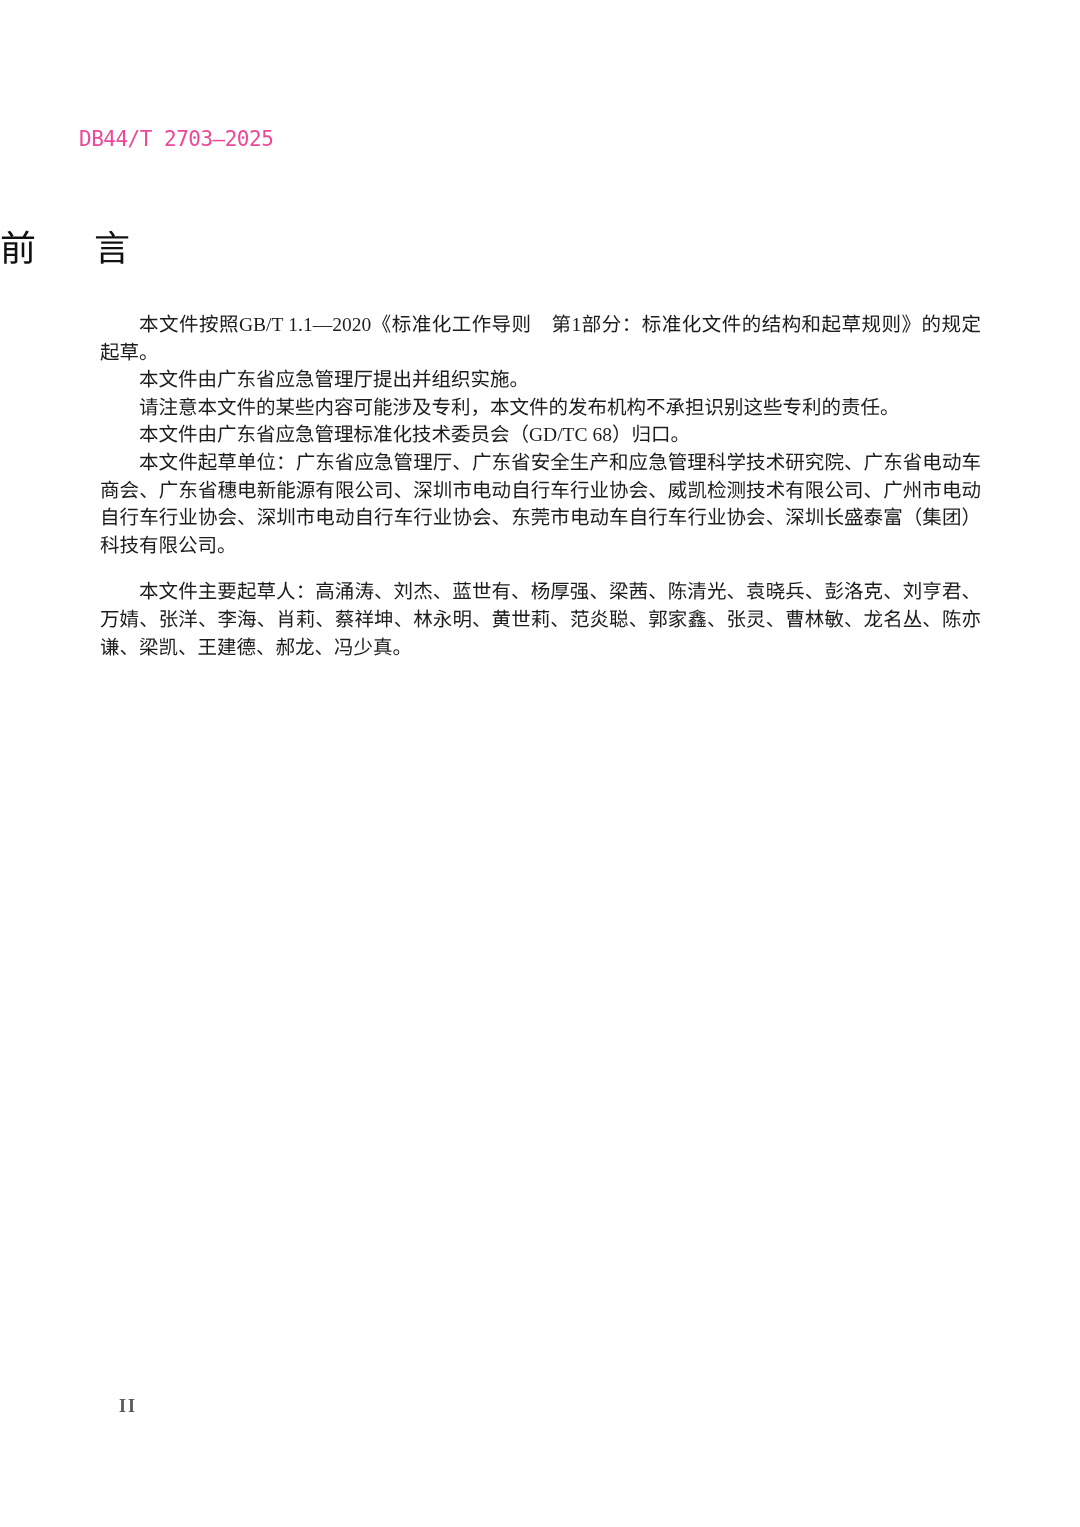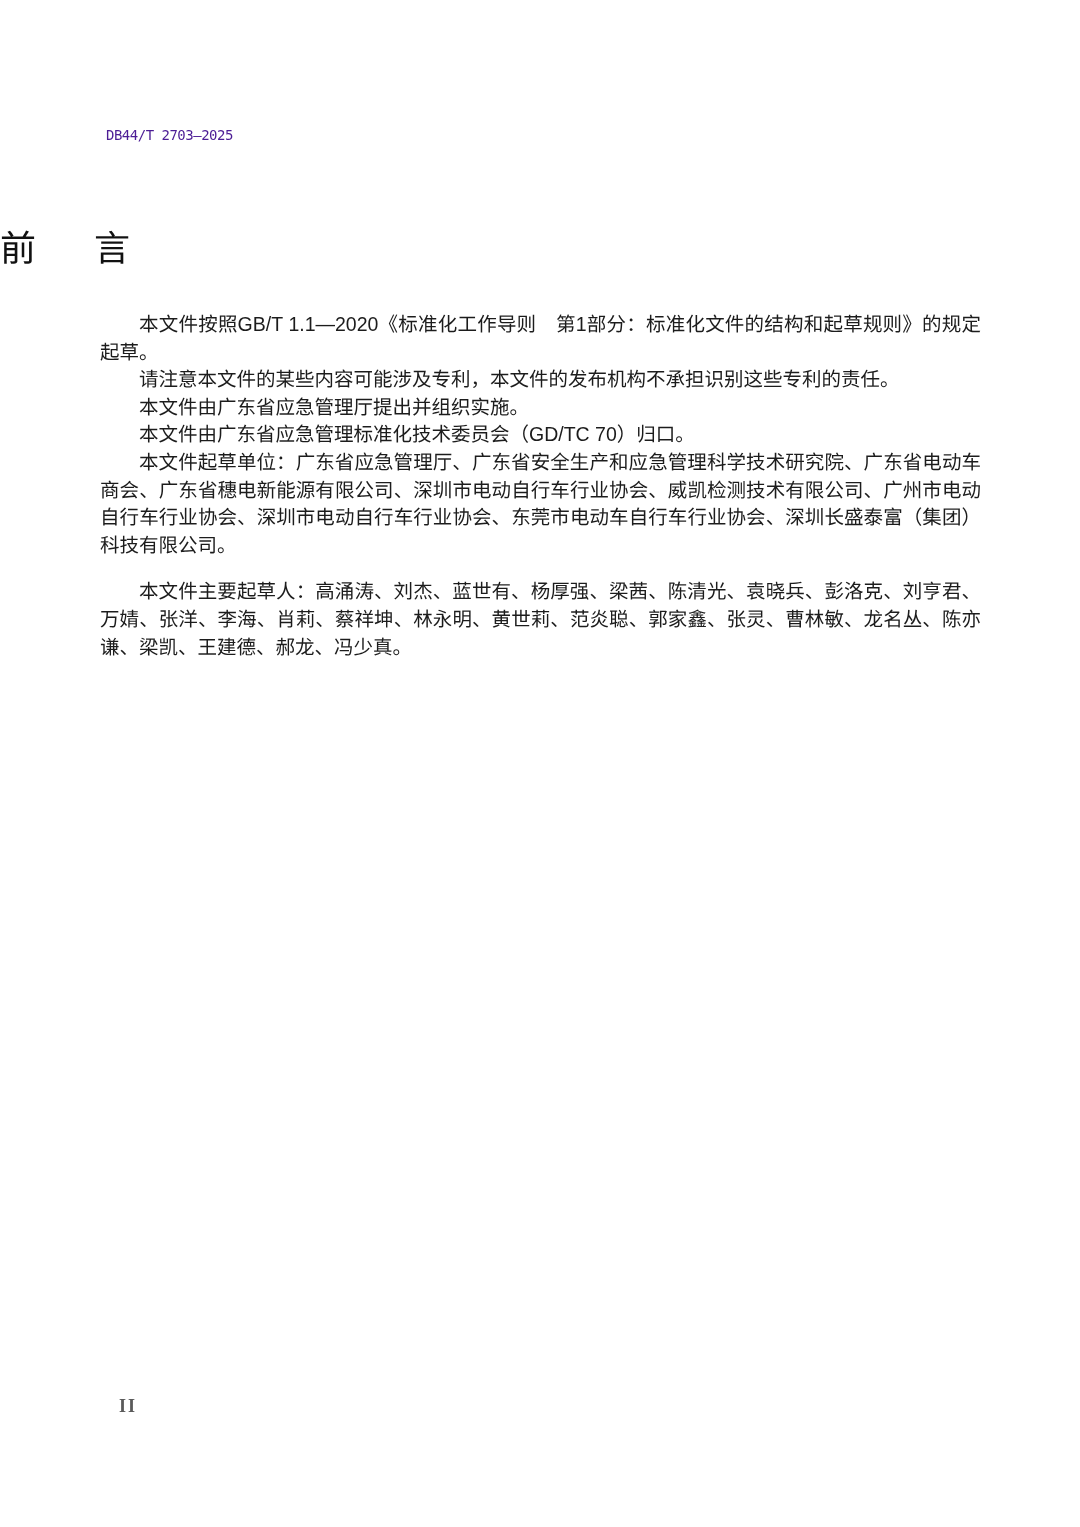--- a/index.html
+++ b/index.html
@@ -10,26 +10,26 @@
   .page {
     position: relative;
     width: 1080px;
     height: 1527px;
     background: #ffffff;
     overflow: hidden;
     color: #1c1c1c;
   }
   .header-code {
     position: absolute;
-    left: 106px;
+    left: 79px;
     top: 127px;
     font-family: "DejaVu Sans Mono", "Liberation Mono", monospace;
-    font-size: 14px;
+    font-size: 21px;
     letter-spacing: -0.5px;
-    color: #4c1d95;
+    color: #ec4899;
     white-space: nowrap;
   }
   .doc-title {
     position: absolute;
     left: 0;
     top: 219px;
     width: 100%;
     text-align: left;
     font-family: "Liberation Sans", "DejaVu Sans", sans-serif;
     font-weight: 400;
@@ -37,21 +37,21 @@
     letter-spacing: 2px;
     word-spacing: 44px;
     color: #111111;
     margin: 0;
   }
   .body-text {
     position: absolute;
     left: 100px;
     top: 311px;
     width: 881px;
-    font-family: Liberation Sans, sans-serif;
+    font-family: Liberation Serif, serif;
     font-size: 19.5px;
     line-height: 27.6px;
     color: #1c1c1c;
   }
   .body-text p {
     margin: 0;
     text-indent: 2em;
     text-align: justify;
   }
   .body-text p.para-drafters {
@@ -72,22 +72,22 @@
 <body>
 
 <div class="page">
 
   <div class="header-code">DB44/T 2703—2025</div>
 
   <h1 class="doc-title">前 言</h1>
 
   <div class="body-text">
     <p>本文件按照GB/T 1.1—2020《标准化工作导则　第1部分：标准化文件的结构和起草规则》的规定起草。</p>
+    <p>本文件由广东省应急管理厅提出并组织实施。</p>
     <p>请注意本文件的某些内容可能涉及专利，本文件的发布机构不承担识别这些专利的责任。</p>
-    <p>本文件由广东省应急管理厅提出并组织实施。</p>
-    <p>本文件由广东省应急管理标准化技术委员会（GD/TC 70）归口。</p>
+    <p>本文件由广东省应急管理标准化技术委员会（GD/TC 68）归口。</p>
     <p>本文件起草单位：广东省应急管理厅、广东省安全生产和应急管理科学技术研究院、广东省电动车商会、广东省穗电新能源有限公司、深圳市电动自行车行业协会、威凯检测技术有限公司、广州市电动自行车行业协会、深圳市电动自行车行业协会、东莞市电动车自行车行业协会、深圳长盛泰富（集团）科技有限公司。</p>
     <p class="para-drafters">本文件主要起草人：高涌涛、刘杰、蓝世有、杨厚强、梁茜、陈清光、袁晓兵、彭洛克、刘亨君、万婧、张洋、李海、肖莉、蔡祥坤、林永明、黄世莉、范炎聪、郭家鑫、张灵、曹林敏、龙名丛、陈亦谦、梁凯、王建德、郝龙、冯少真。</p>
   </div>
 
   <div class="page-number">II</div>
 
 </div>
 
 </body></html>

